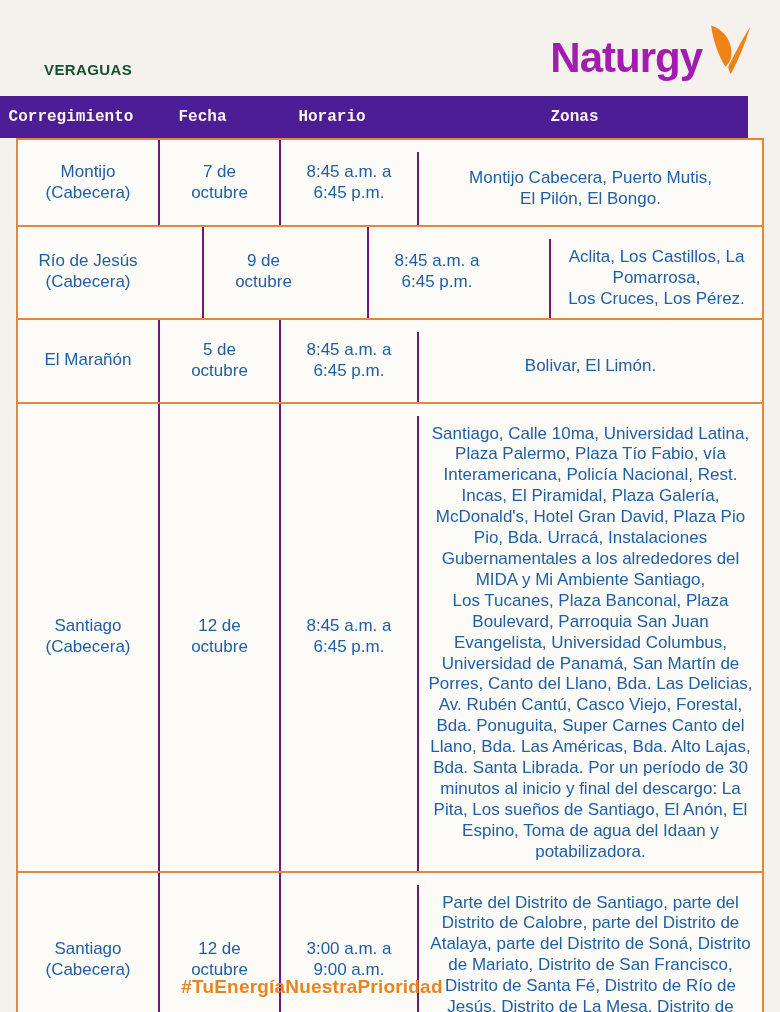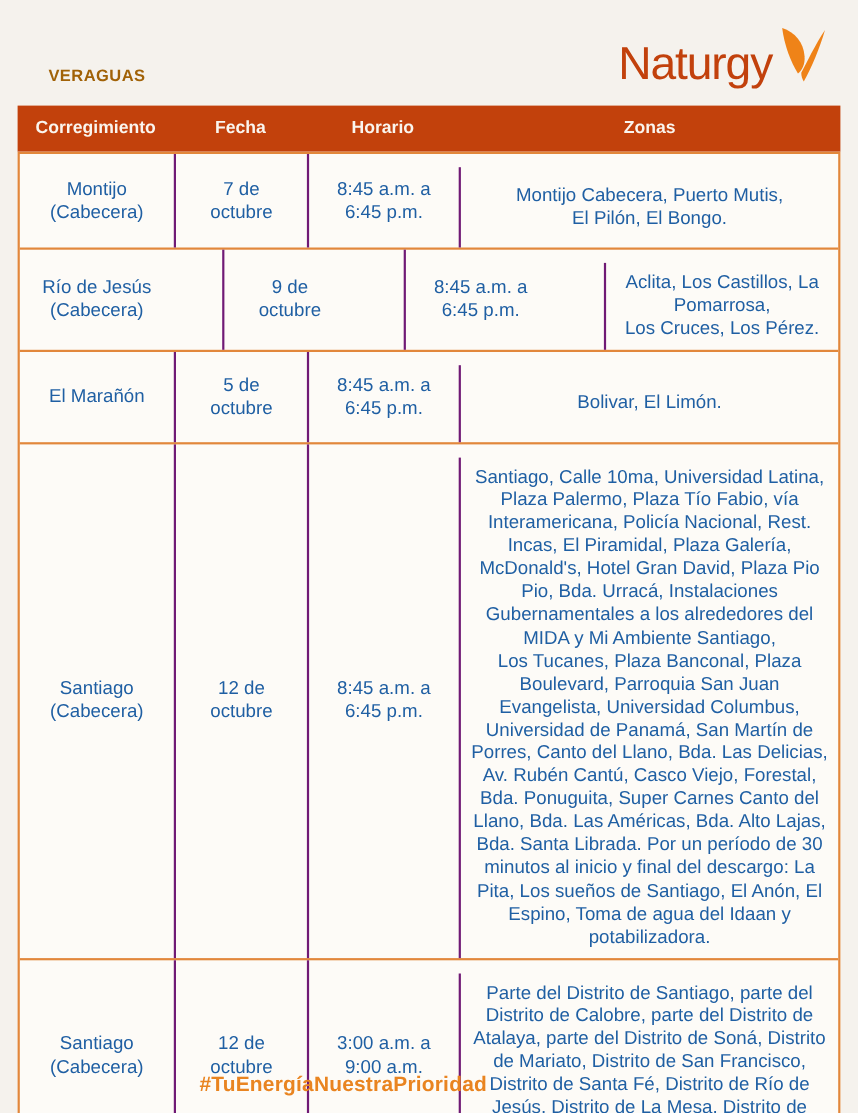--- a/index.html
+++ b/index.html
@@ -7,37 +7,38 @@
   body {
     position:relative;
     width:780px; height:1012px;
     background:#F5F2ED;
     font-family:"Liberation Sans","DejaVu Sans",sans-serif;
     overflow:hidden;
   }
   .region-label {
     position:absolute; left:44px; top:61px;
     font-size:15px; font-weight:bold; letter-spacing:.4px;
-    color:#a16207;
+    color:#14532d;
   }
   .logo {
     position:absolute; top:24px; right:30px;
     display:flex; align-items:flex-start;
   }
   .logo-text {
-    font-size:42px; font-weight:normal; color:#c2410c;
+    font-size:42px; font-weight:bold; color:#a21caf;
     letter-spacing:-1px; line-height:1.15; margin-top:10px;
   }
   .logo-icon { width:46px; height:56px; margin-left:2px; }
 
   .thead {
-    position:absolute; left:16px; top:96px; width:748px; height:42px;
-    background:#c2410c;
+    position:absolute; left:0; top:96px; width:748px; height:42px;
+    background:#4c1d95;
     display:grid; grid-template-columns:142px 121px 138px 1fr;
     align-items:center;
+    font-family:Liberation Mono, monospace;
   }
   .thead .hcell {
     color:#FAF5EE; font-weight:bold; font-size:16px; text-align:center;
   }
   .tbody {
     position:absolute; left:16px; top:138px; width:748px;
     border:2px solid #E2873B;
     background:#FDFBF7;
   }
   .trow {

